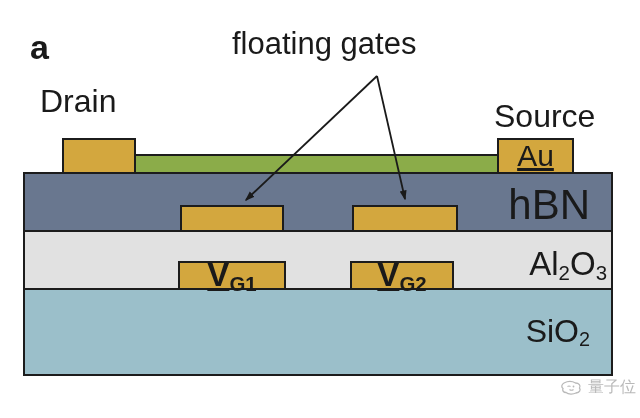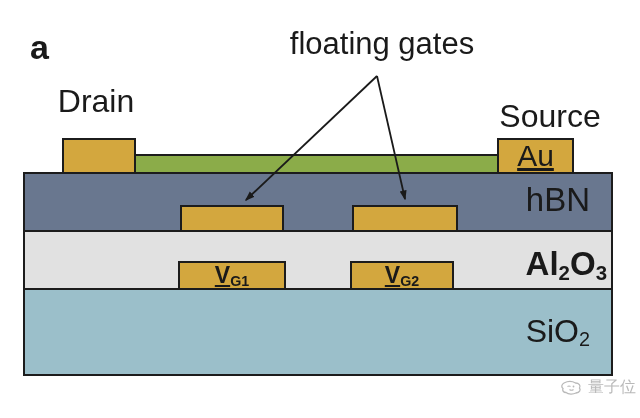--- a/index.html
+++ b/index.html
@@ -2,21 +2,21 @@
 <html><head>
 <meta charset="utf-8">
 <style>
   html,body { margin:0; padding:0; background:#ffffff; }
   .figure {
     position:relative; width:640px; height:418px; background:#ffffff;
     font-family:"Liberation Sans", sans-serif; color:#1a1a1a; overflow:hidden;
   }
   .abs { position:absolute; }
   .txt { line-height:1.05; white-space:nowrap; }
-  .center { text-align:center; }
+  .center { text-align:left; }
   .right { text-align:right; }
   .sub { font-size:0.62em; vertical-align:-0.22em; letter-spacing:0; }
 
   
   .block { position:absolute; box-sizing:border-box; border:2px solid #1c1c1c;text-decoration:underline; }
   .gold  { background:#d3a73e; }
   .green { background:#8bac49; }
   .hbn   { background:#69778f; }
   .al2o3 { background:#e1e1e1; }
   .sio2  { background:#9bbfca; }
@@ -35,27 +35,27 @@
                    font-size:30px; }
   .wse2-strip    { left:134px; top:154px; width:365px; height:20px; }
 
   .hbn-layer   { left:23px; top:172px; width:590px; height:60px; }
   .al2o3-layer { left:23px; top:230px; width:590px; height:60px; }
   .sio2-layer  { left:23px; top:288px; width:590px; height:88px; }
 
   .fg1 { left:180px; top:205px; width:104px; height:27px; }
   .fg2 { left:352px; top:205px; width:106px; height:27px; }
 
-  .vgate { display:flex; align-items:flex-start; justify-content:center;
-           font-size:23px; font-weight:700; }
+  .vgate { display:flex; align-items:center; justify-content:center;
+           font-size:33px; font-weight:700; }
   .vg1 { left:178px; top:261px; width:108px; height:29px; }
   .vg2 { left:350px; top:261px; width:104px; height:29px; }
 
-  .hbn-label   { left:478px; top:183px; width:112px; font-size:33px; }
-  .al2o3-label { left:488px; top:247px; width:119px; font-size:33px;font-weight:bold; }
+  .hbn-label   { left:478px; top:183px; width:112px; font-size:42px; }
+  .al2o3-label { left:488px; top:247px; width:119px; font-size:33px; }
   .sio2-label  { left:478px; top:315px; width:112px; font-size:32px; }
 
   .arrows { left:0; top:0; width:640px; height:418px; pointer-events:none; }
 
   .watermark { right:4px; top:377px; display:flex; align-items:center; gap:4px;
                color:#b9b9b9; font-size:16px;text-align:right; }
   .watermark svg { display:block; }
 </style>
 </head>
 <body>

